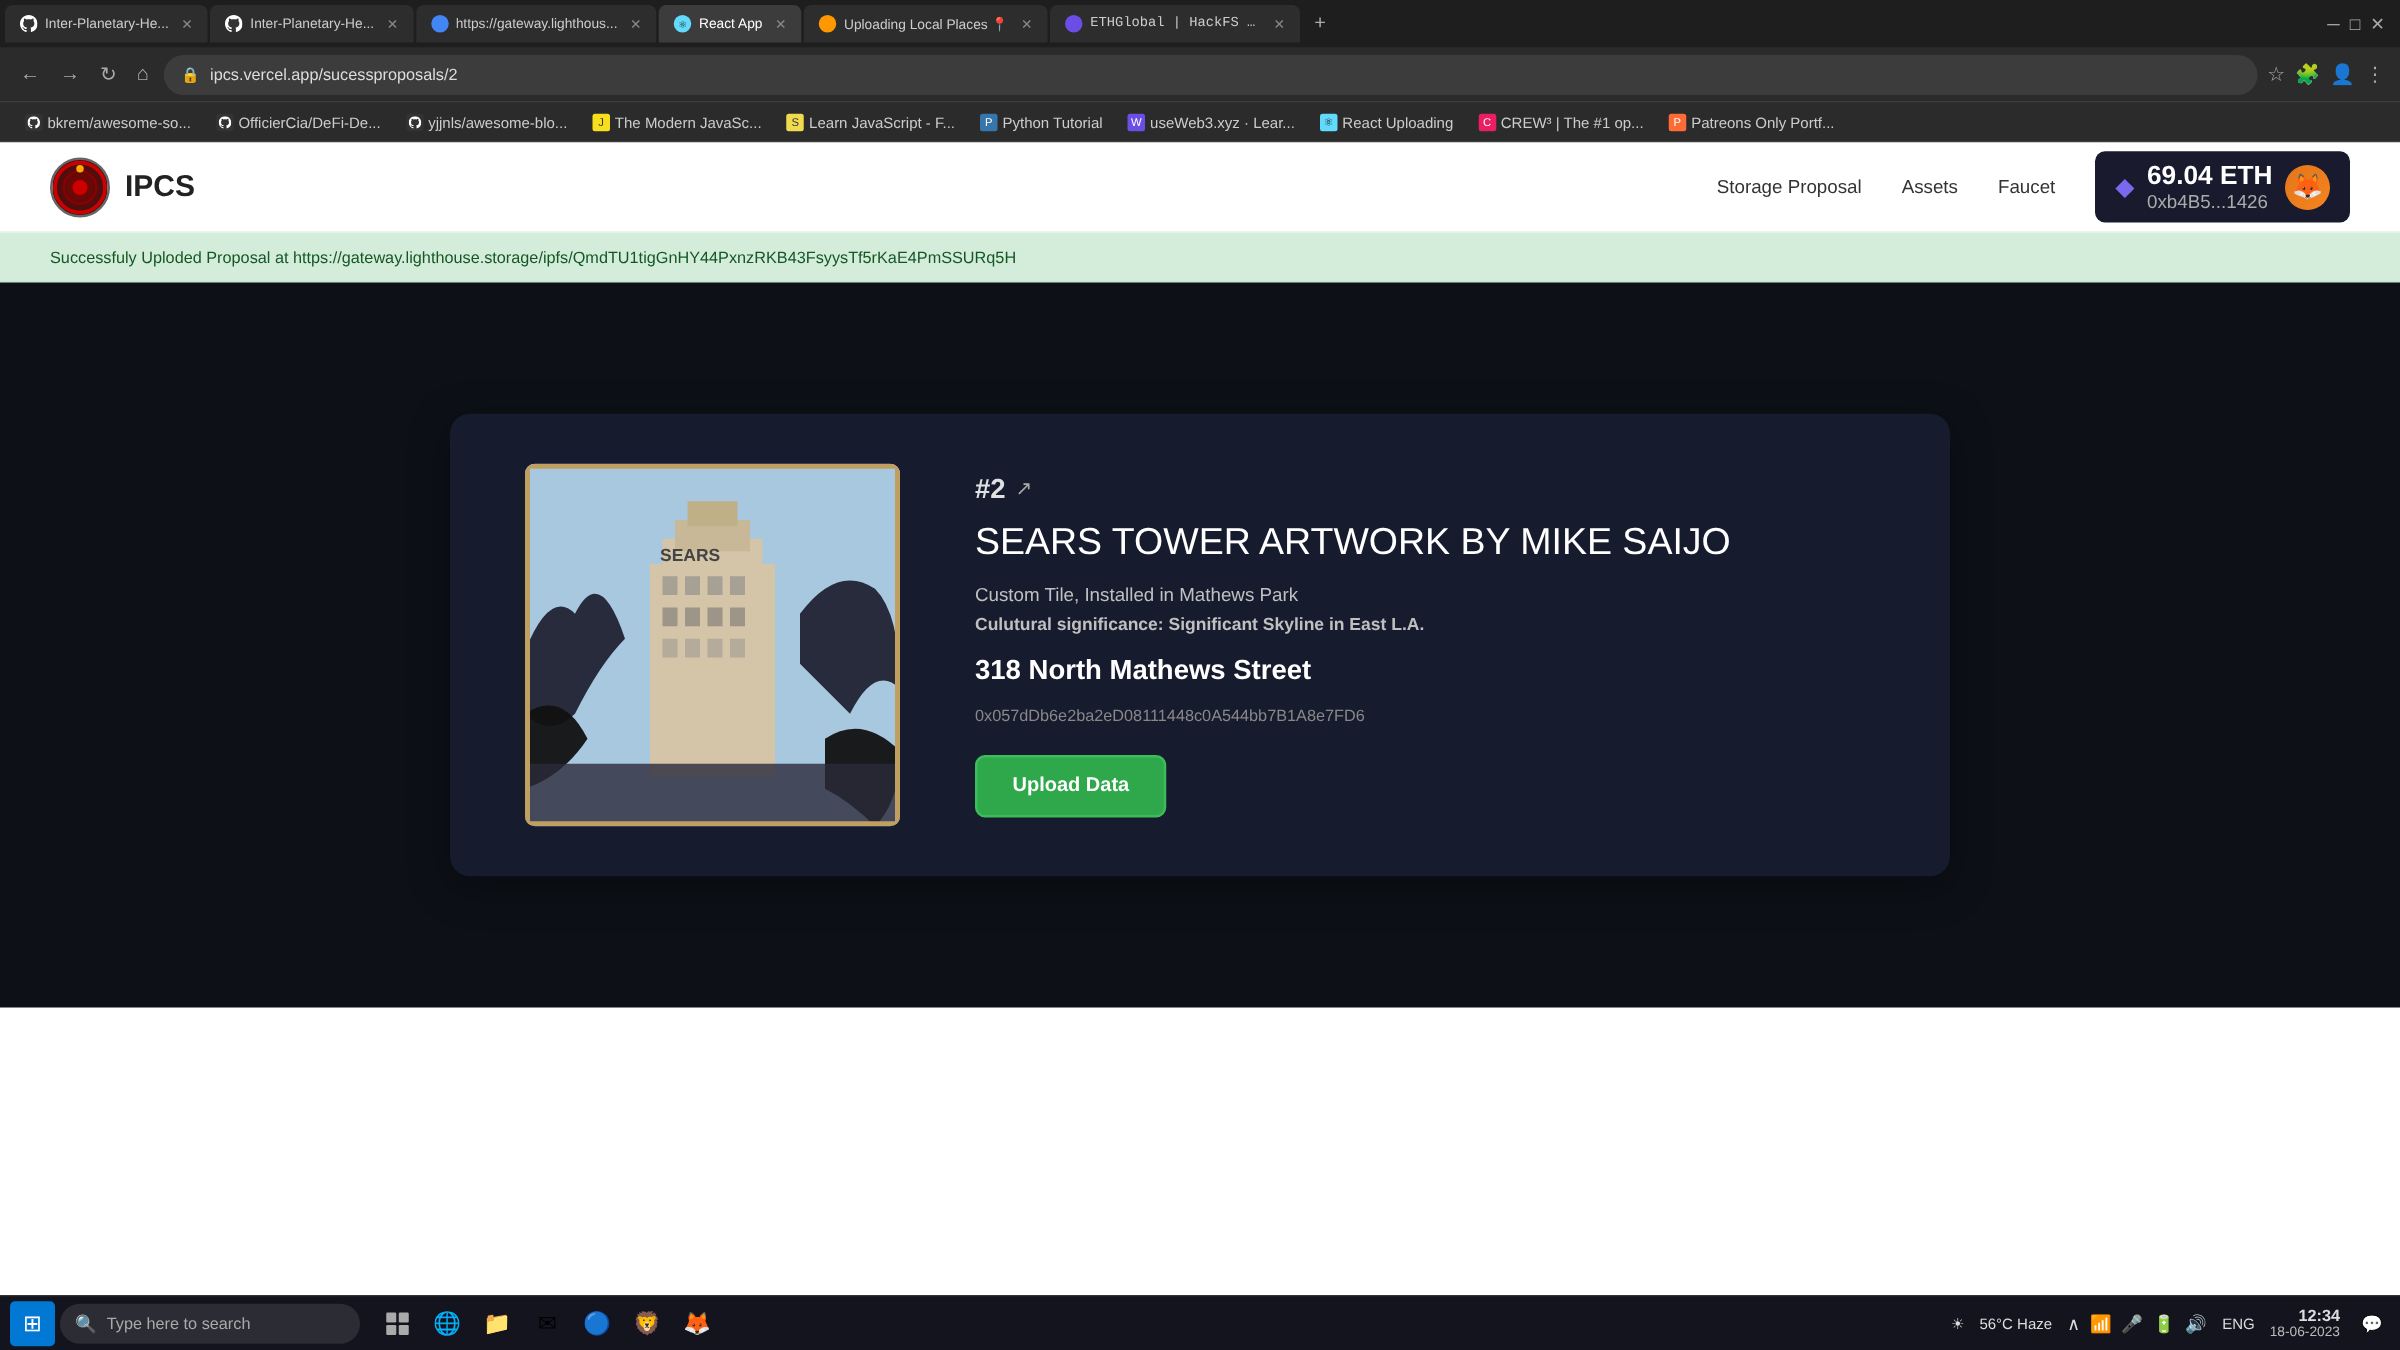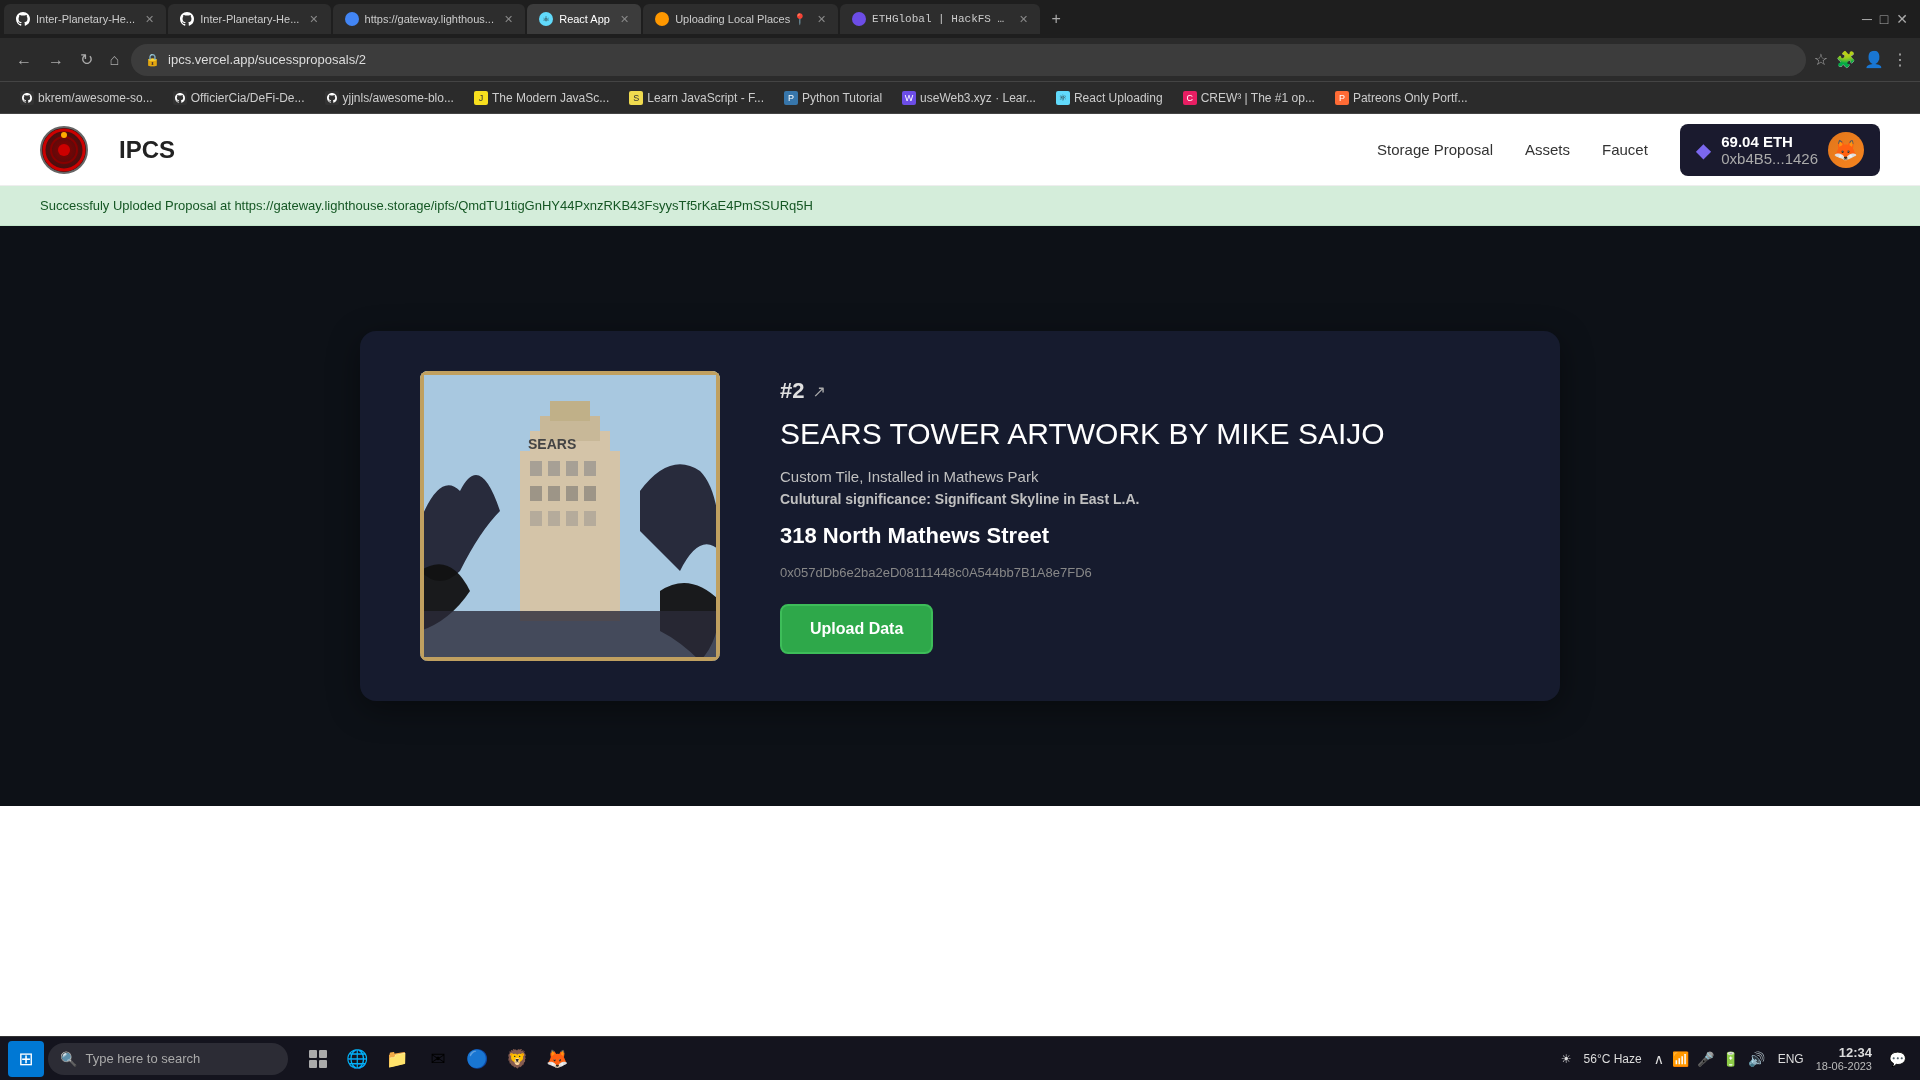--- a/index.html
+++ b/index.html
@@ -109,36 +109,36 @@
     }
     .app-logo { display: flex; align-items: center; gap: 12px; }
     .logo-circle {
       width: 48px; height: 48px; border-radius: 50%;
       background: radial-gradient(circle, #8b0000 0%, #1a1a1a 100%);
       border: 2px solid #666;
       display: flex; align-items: center; justify-content: center;
       font-size: 18px; color: white;
       overflow: hidden;
     }
-    .app-title { font-size: 24px; font-weight: bold; color: #222; margin-left: 19px; }
+    .app-title { font-size: 24px; font-weight: bold; color: #222; }
     .nav-links { display: flex; align-items: center; gap: 32px; }
     .nav-link { font-size: 15px; color: #333; cursor: pointer; text-decoration: none; }
     .wallet-badge {
       background: #1a1a2e;
       color: white;
       padding: 8px 16px;
       border-radius: 8px;
       display: flex;
       align-items: center;
       gap: 10px;
       font-size: 14px;
     }
     .eth-icon { color: #7b68ee; font-size: 20px; }
     .wallet-info { display: flex; flex-direction: column; }
-    .wallet-amount { font-weight: bold; font-size: 15px; }
+    .wallet-amount { font-weight: bold; font-size: 21px; }
     .wallet-addr { font-size: 15px; color: #aaa; }
     .metamask-icon {
       width: 36px; height: 36px; border-radius: 50%;
       background: linear-gradient(135deg, #e2761b, #f6841f);
       display: flex; align-items: center; justify-content: center;
       font-size: 20px;
     }
 
     
     .success-banner {

